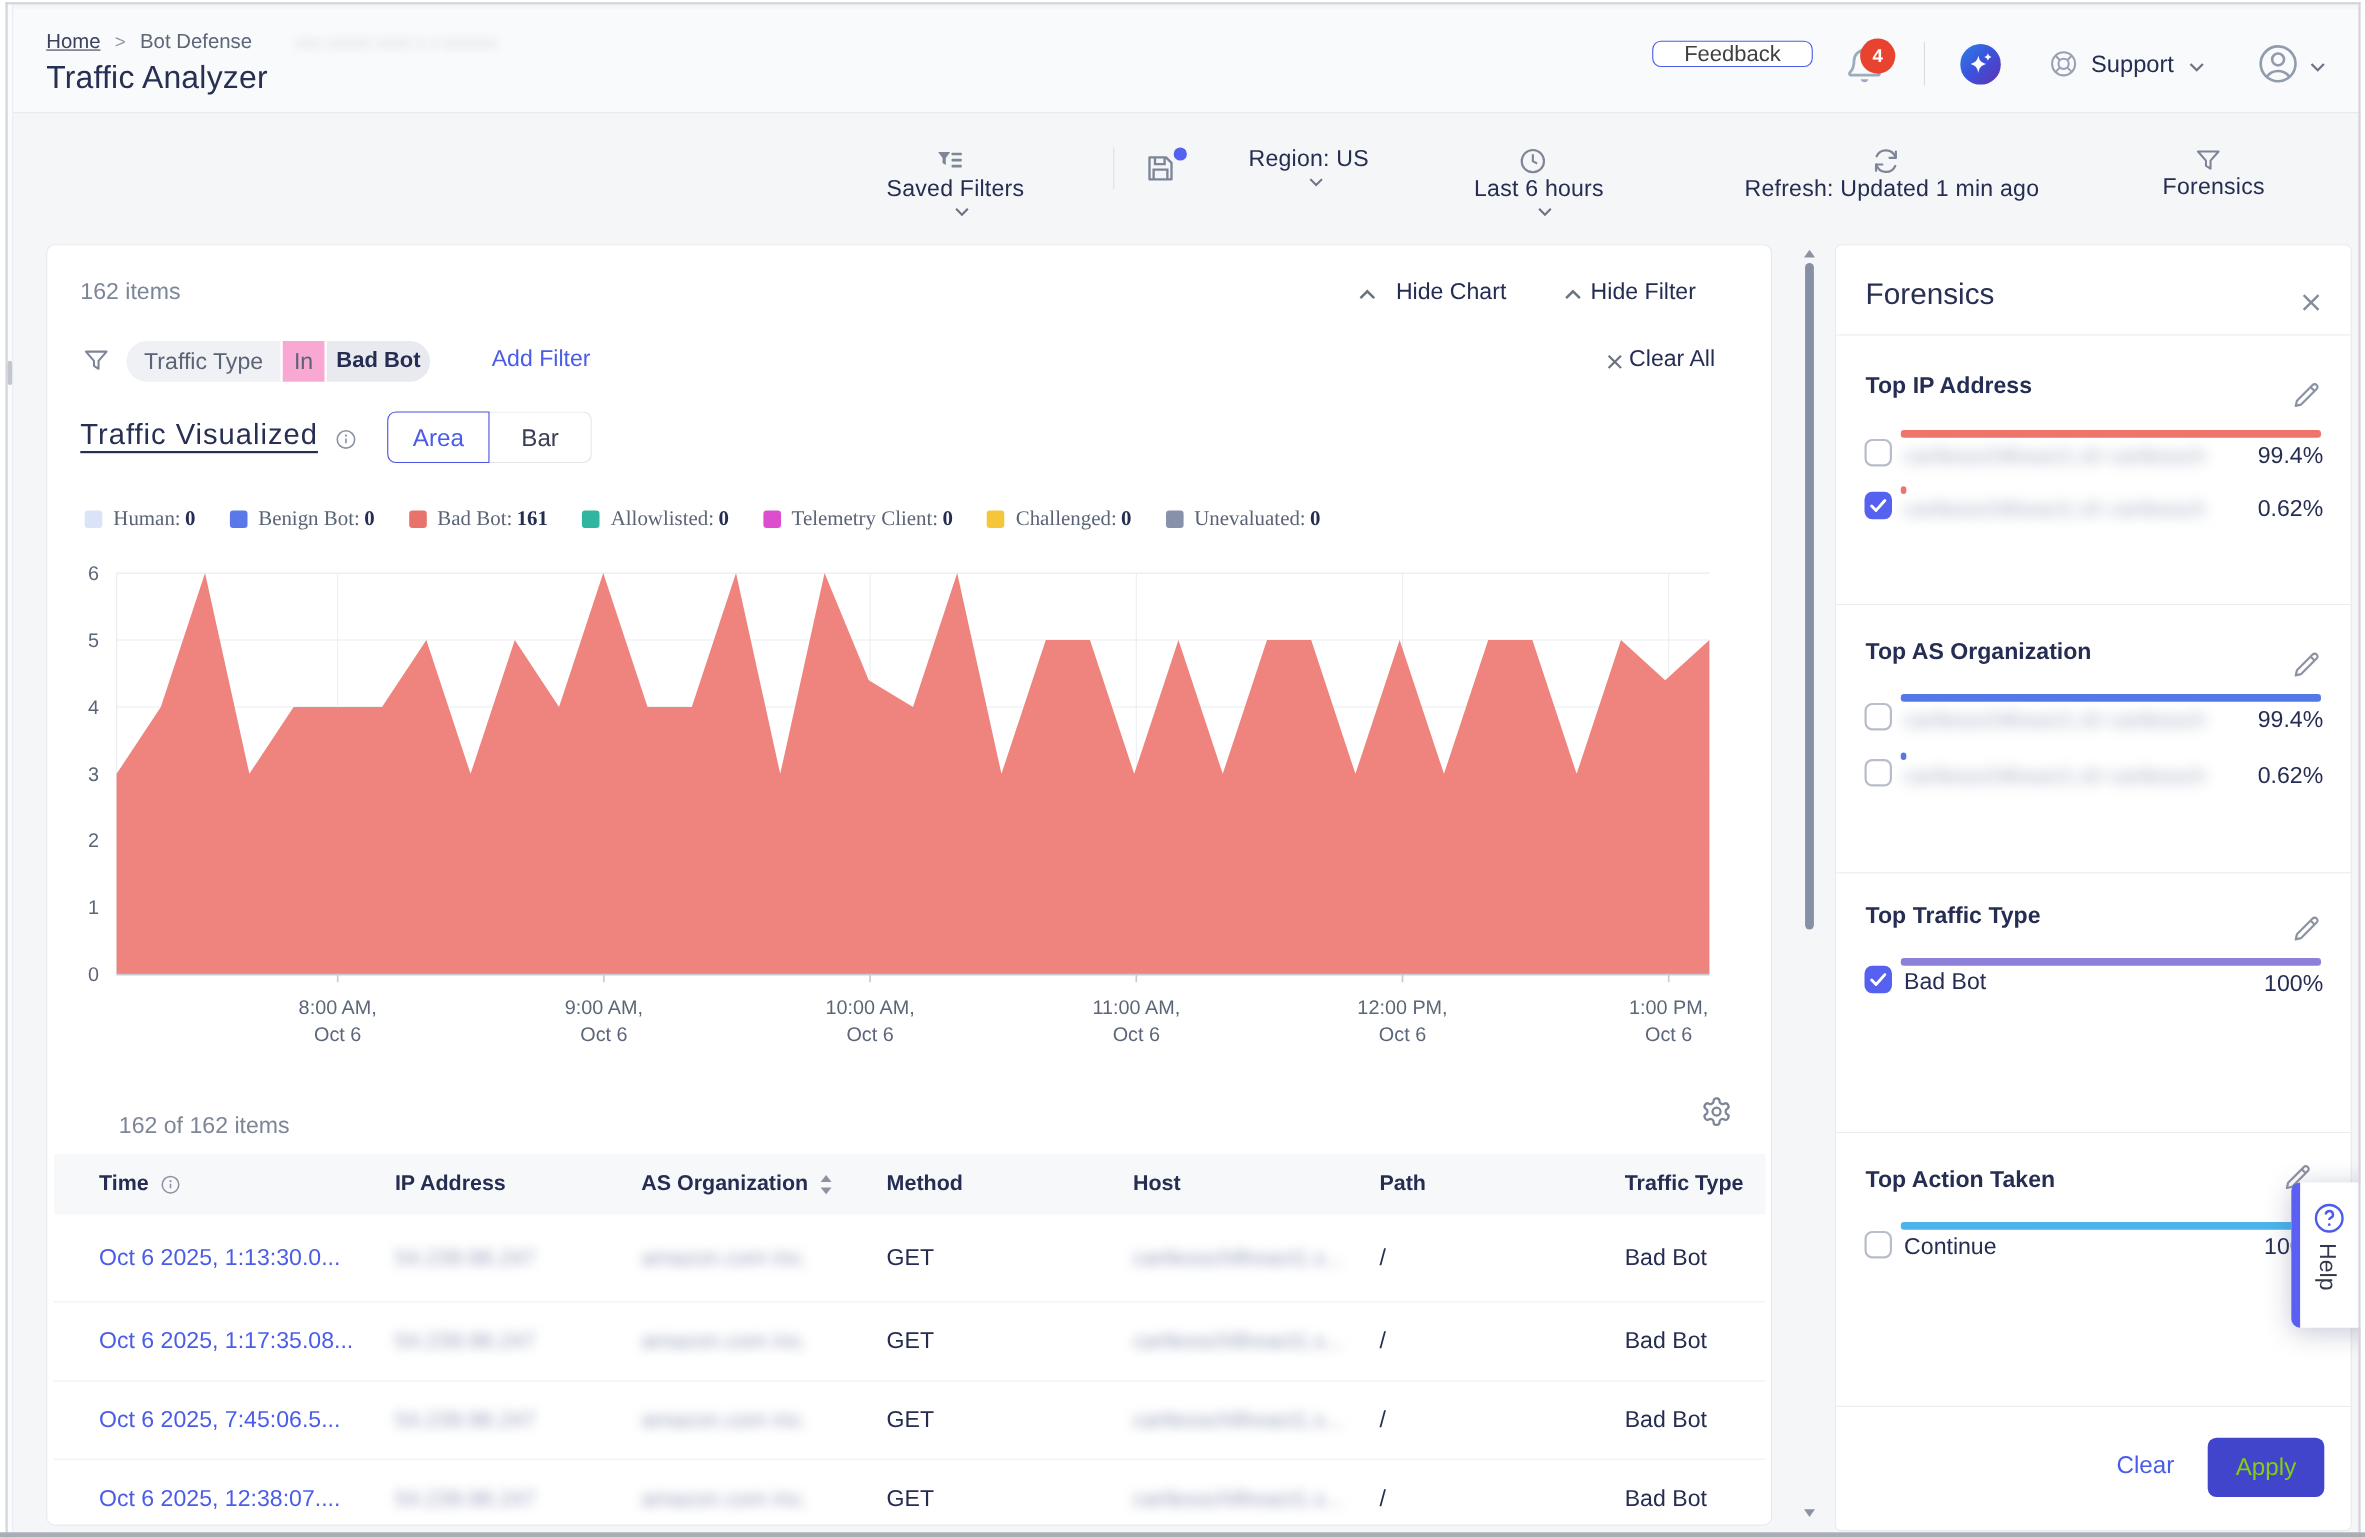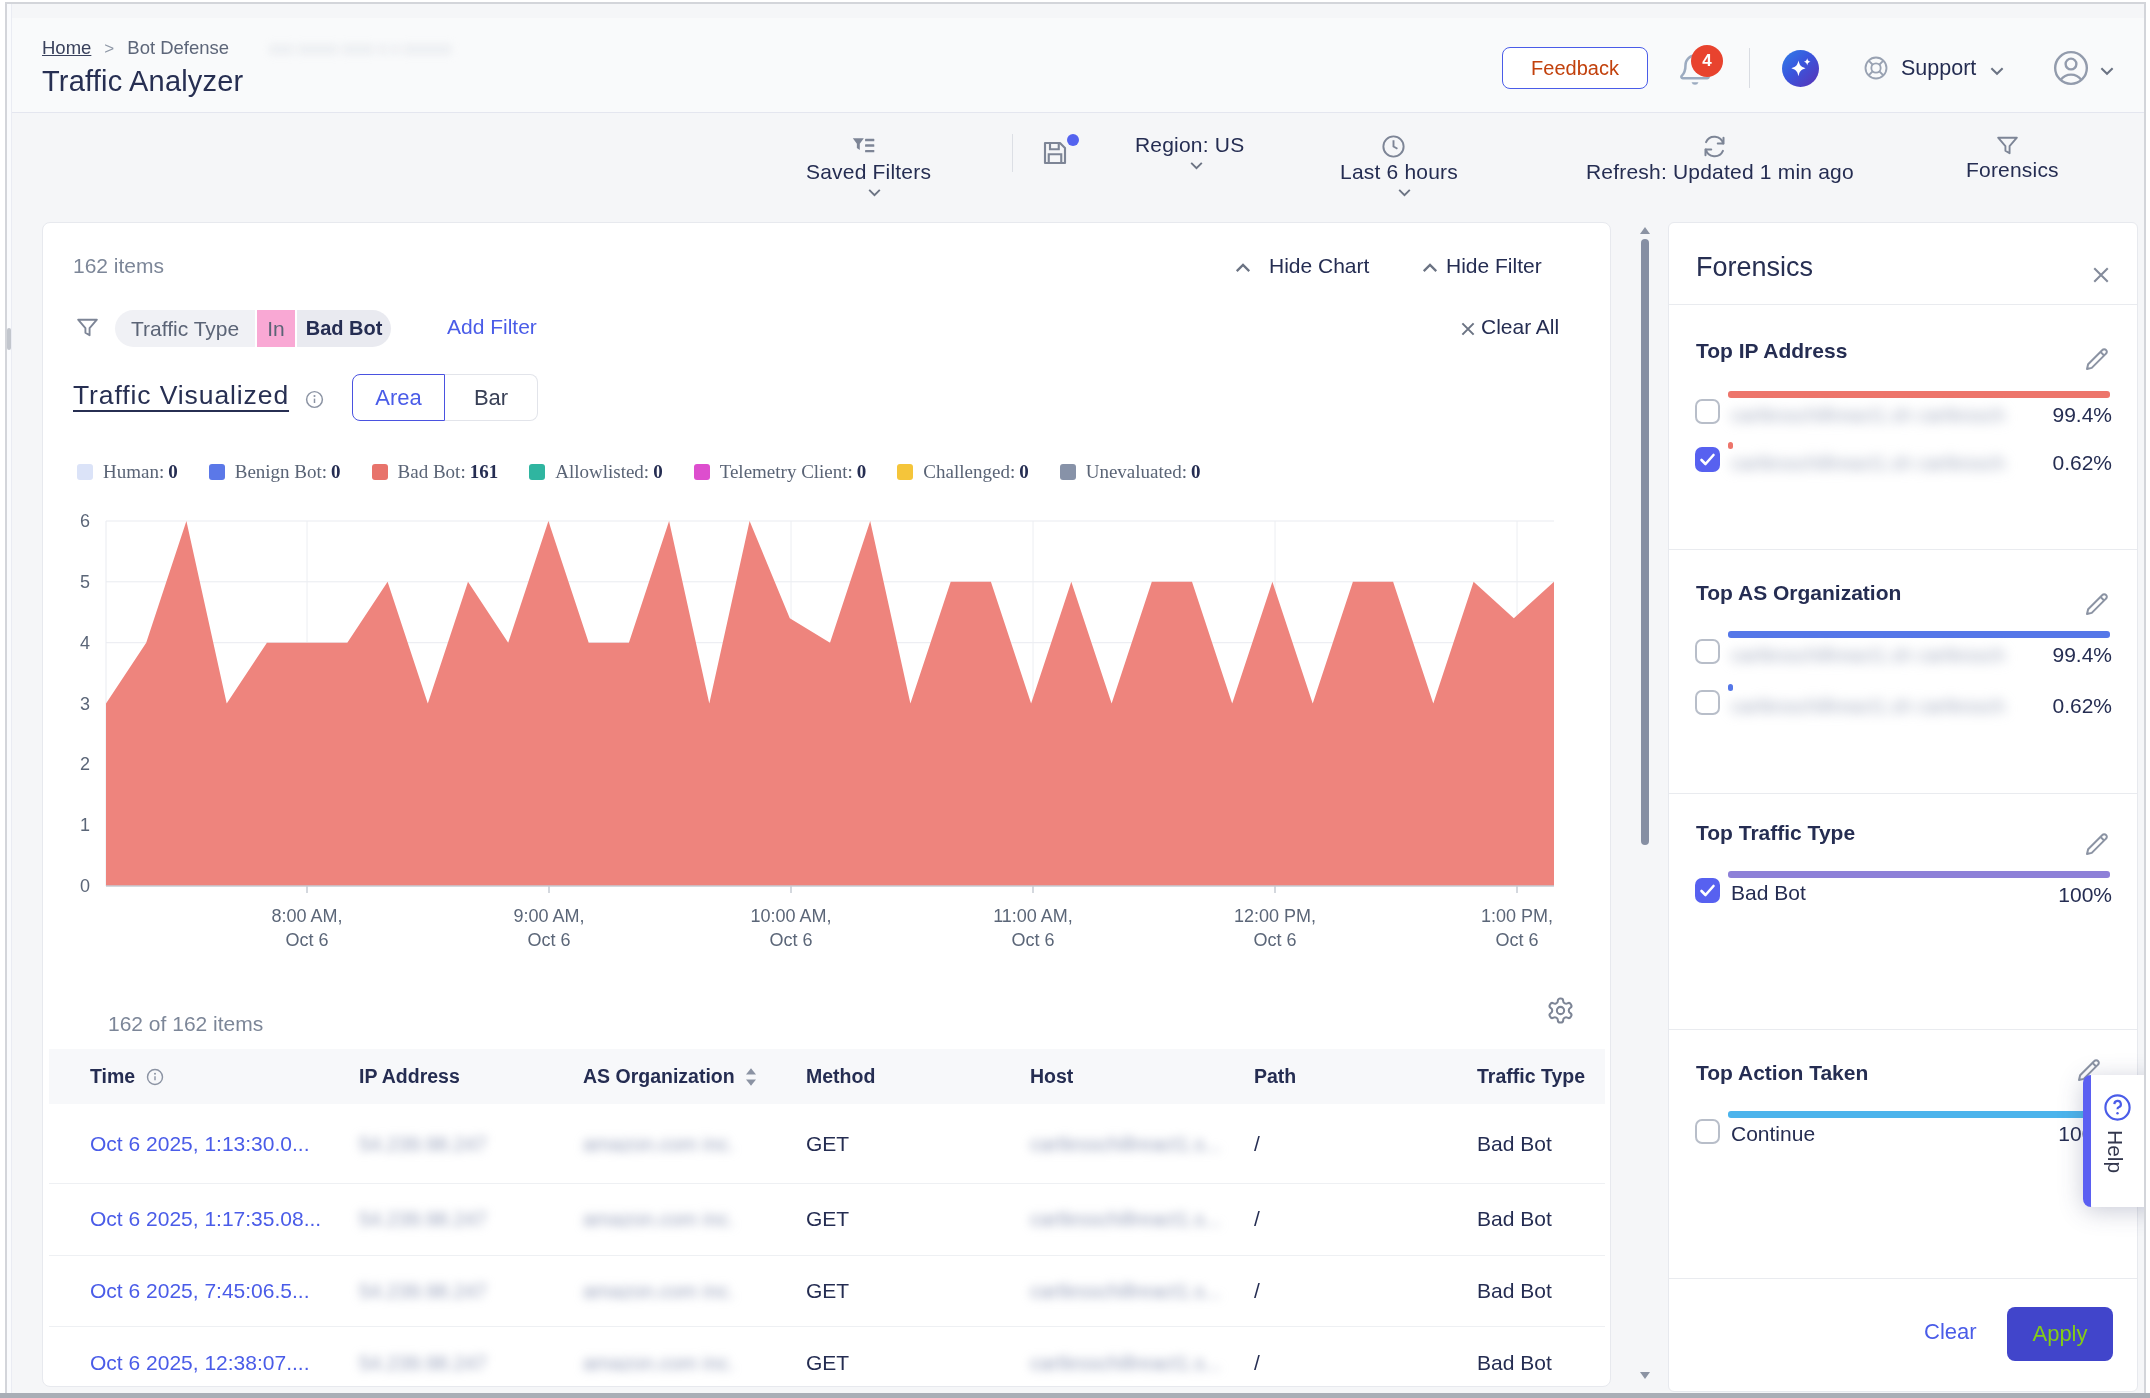--- a/index.html
+++ b/index.html
@@ -1,27 +1,27 @@
 <!DOCTYPE html>
 <html><head>
 <meta charset="utf-8">
 <style>
 * { margin:0; padding:0; box-sizing:border-box; }
 html,body { width:2150px; height:1398px; }
 body { font-family:"Liberation Sans", sans-serif; color:#2a3150; }
 .page { position:relative; width:2150px; height:1398px; background:#f5f6f8; overflow:hidden; }
 .abs { position:absolute; }
 
-.hdr { position:absolute; left:0; top:18px; width:100%; height:95px; background:#f9fafb; border-bottom:1px solid #e4e6ef; }
+.hdr { position:absolute; left:0; top:8px; width:100%; height:95px; background:#f9fafb; border-bottom:1px solid #e4e6ef; }
 .crumb { position:absolute; left:42px; top:19px; font-size:18.5px; color:#5d6679; }
 .crumb a { color:#39415c; text-decoration:underline; }
 .crumb .sep { color:#8e97a6; margin:0 13px; font-size:17px; }
 .blurtxt { filter:blur(4px); color:#d4d9e1; font-size:16px; }
 .title { position:absolute; left:42px; top:47px; font-size:29px; color:#272f52; letter-spacing:.2px; }
-.fb-btn { position:absolute; left:1502px; top:29px; width:146px; height:42px; border:1.5px solid #4a5ce8; border-radius:8px; background:#fff; color:#c2410c; font-size:20px; display:flex; align-items:center; justify-content:center; }
+.fb-btn { position:absolute; left:1502px; top:29px; width:146px; height:24px; border:1.5px solid #4a5ce8; border-radius:8px; background:#fff; color:#404040; font-size:20px; display:flex; align-items:center; justify-content:center; }
 .badge { position:absolute; left:1691px; top:27px; width:32px; height:32px; background:#e8432e; border-radius:50%; color:#fff; font-size:17px; font-weight:bold; display:flex; align-items:center; justify-content:center; z-index:2; }
 .hdiv { position:absolute; left:1749px; top:30px; width:1px; height:40px; background:#d9dce2; }
 .hdr-text { font-size:21.5px; color:#252d52; }
 
 .tb { position:absolute; top:133px; height:40px; display:flex; align-items:center; font-size:21px; letter-spacing:.2px; color:#252d52;flex-direction:column; }
 .tb svg { flex:0 0 auto; }
 
 .card { position:absolute; left:42px; top:222px; width:1569px; height:1165px; background:#fff; border:1px solid #e7e9ee; border-radius:8px; overflow:hidden; }
 .muted { color:#7c8698; }
 .link { color:#4a5ce8; }

